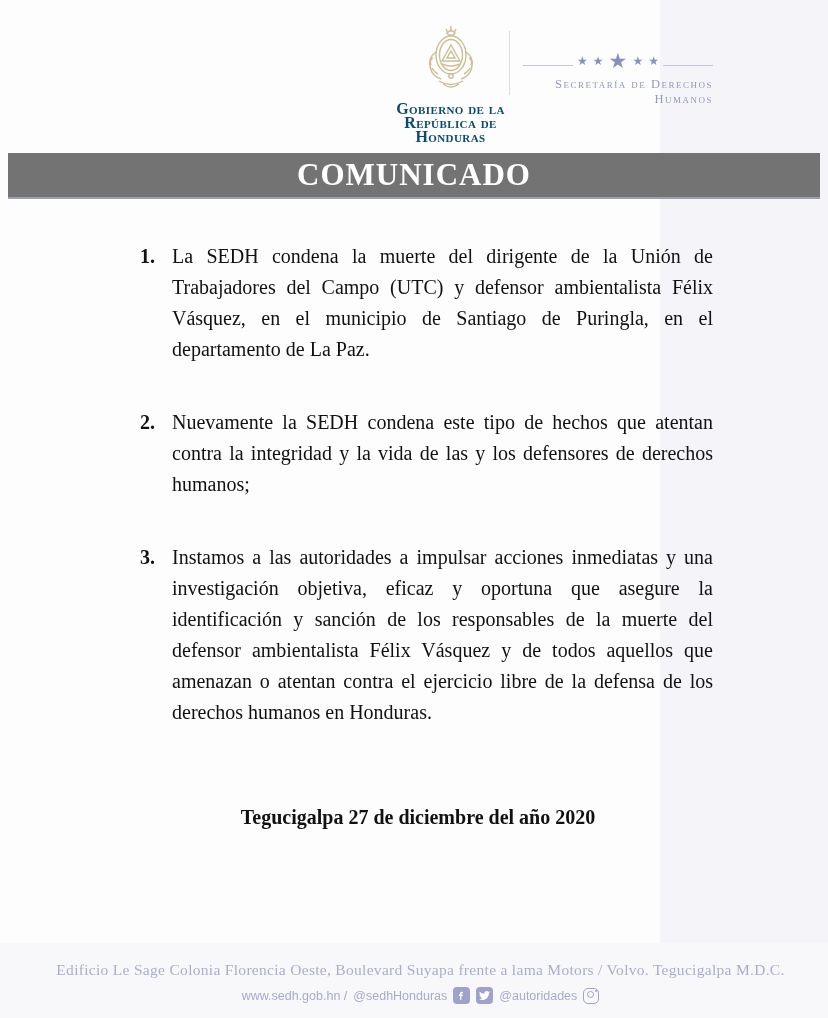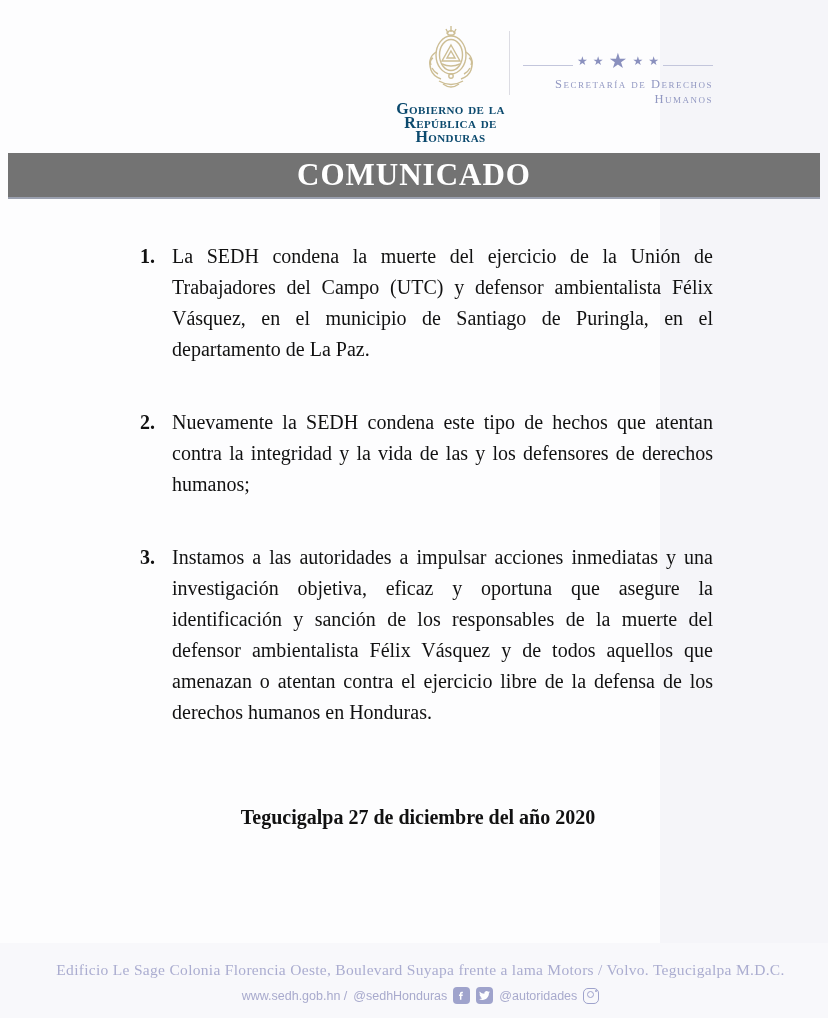--- a/index.html
+++ b/index.html
@@ -177,21 +177,21 @@
 
   <div class="banner">
     <div class="banner-title">COMUNICADO</div>
   </div>
 
   <div class="content">
 
     <div class="list">
       <div class="list-item">
         <span class="num">1.</span>
-        <span class="txt">La SEDH condena la muerte del ejercicio de la Unión de Trabajadores del Campo (UTC) y defensor ambientalista Félix Vásquez, en el municipio de Santiago de Puringla, en el departamento de La Paz.</span>
+        <span class="txt">La SEDH condena la muerte del dirigente de la Unión de Trabajadores del Campo (UTC) y defensor ambientalista Félix Vásquez, en el municipio de Santiago de Puringla, en el departamento de La Paz.</span>
       </div>
       <div class="list-item">
         <span class="num">2.</span>
         <span class="txt">Nuevamente la SEDH condena este tipo de hechos que atentan contra la integridad y la vida de las y los defensores de derechos humanos;</span>
       </div>
       <div class="list-item">
         <span class="num">3.</span>
         <span class="txt">Instamos a las autoridades a impulsar acciones inmediatas y una investigación objetiva, eficaz y oportuna que asegure la identificación y sanción de los responsables de la muerte del defensor ambientalista Félix Vásquez y de todos aquellos que amenazan o atentan contra el ejercicio libre de la defensa de los derechos humanos en Honduras.</span>
       </div>
     </div>

